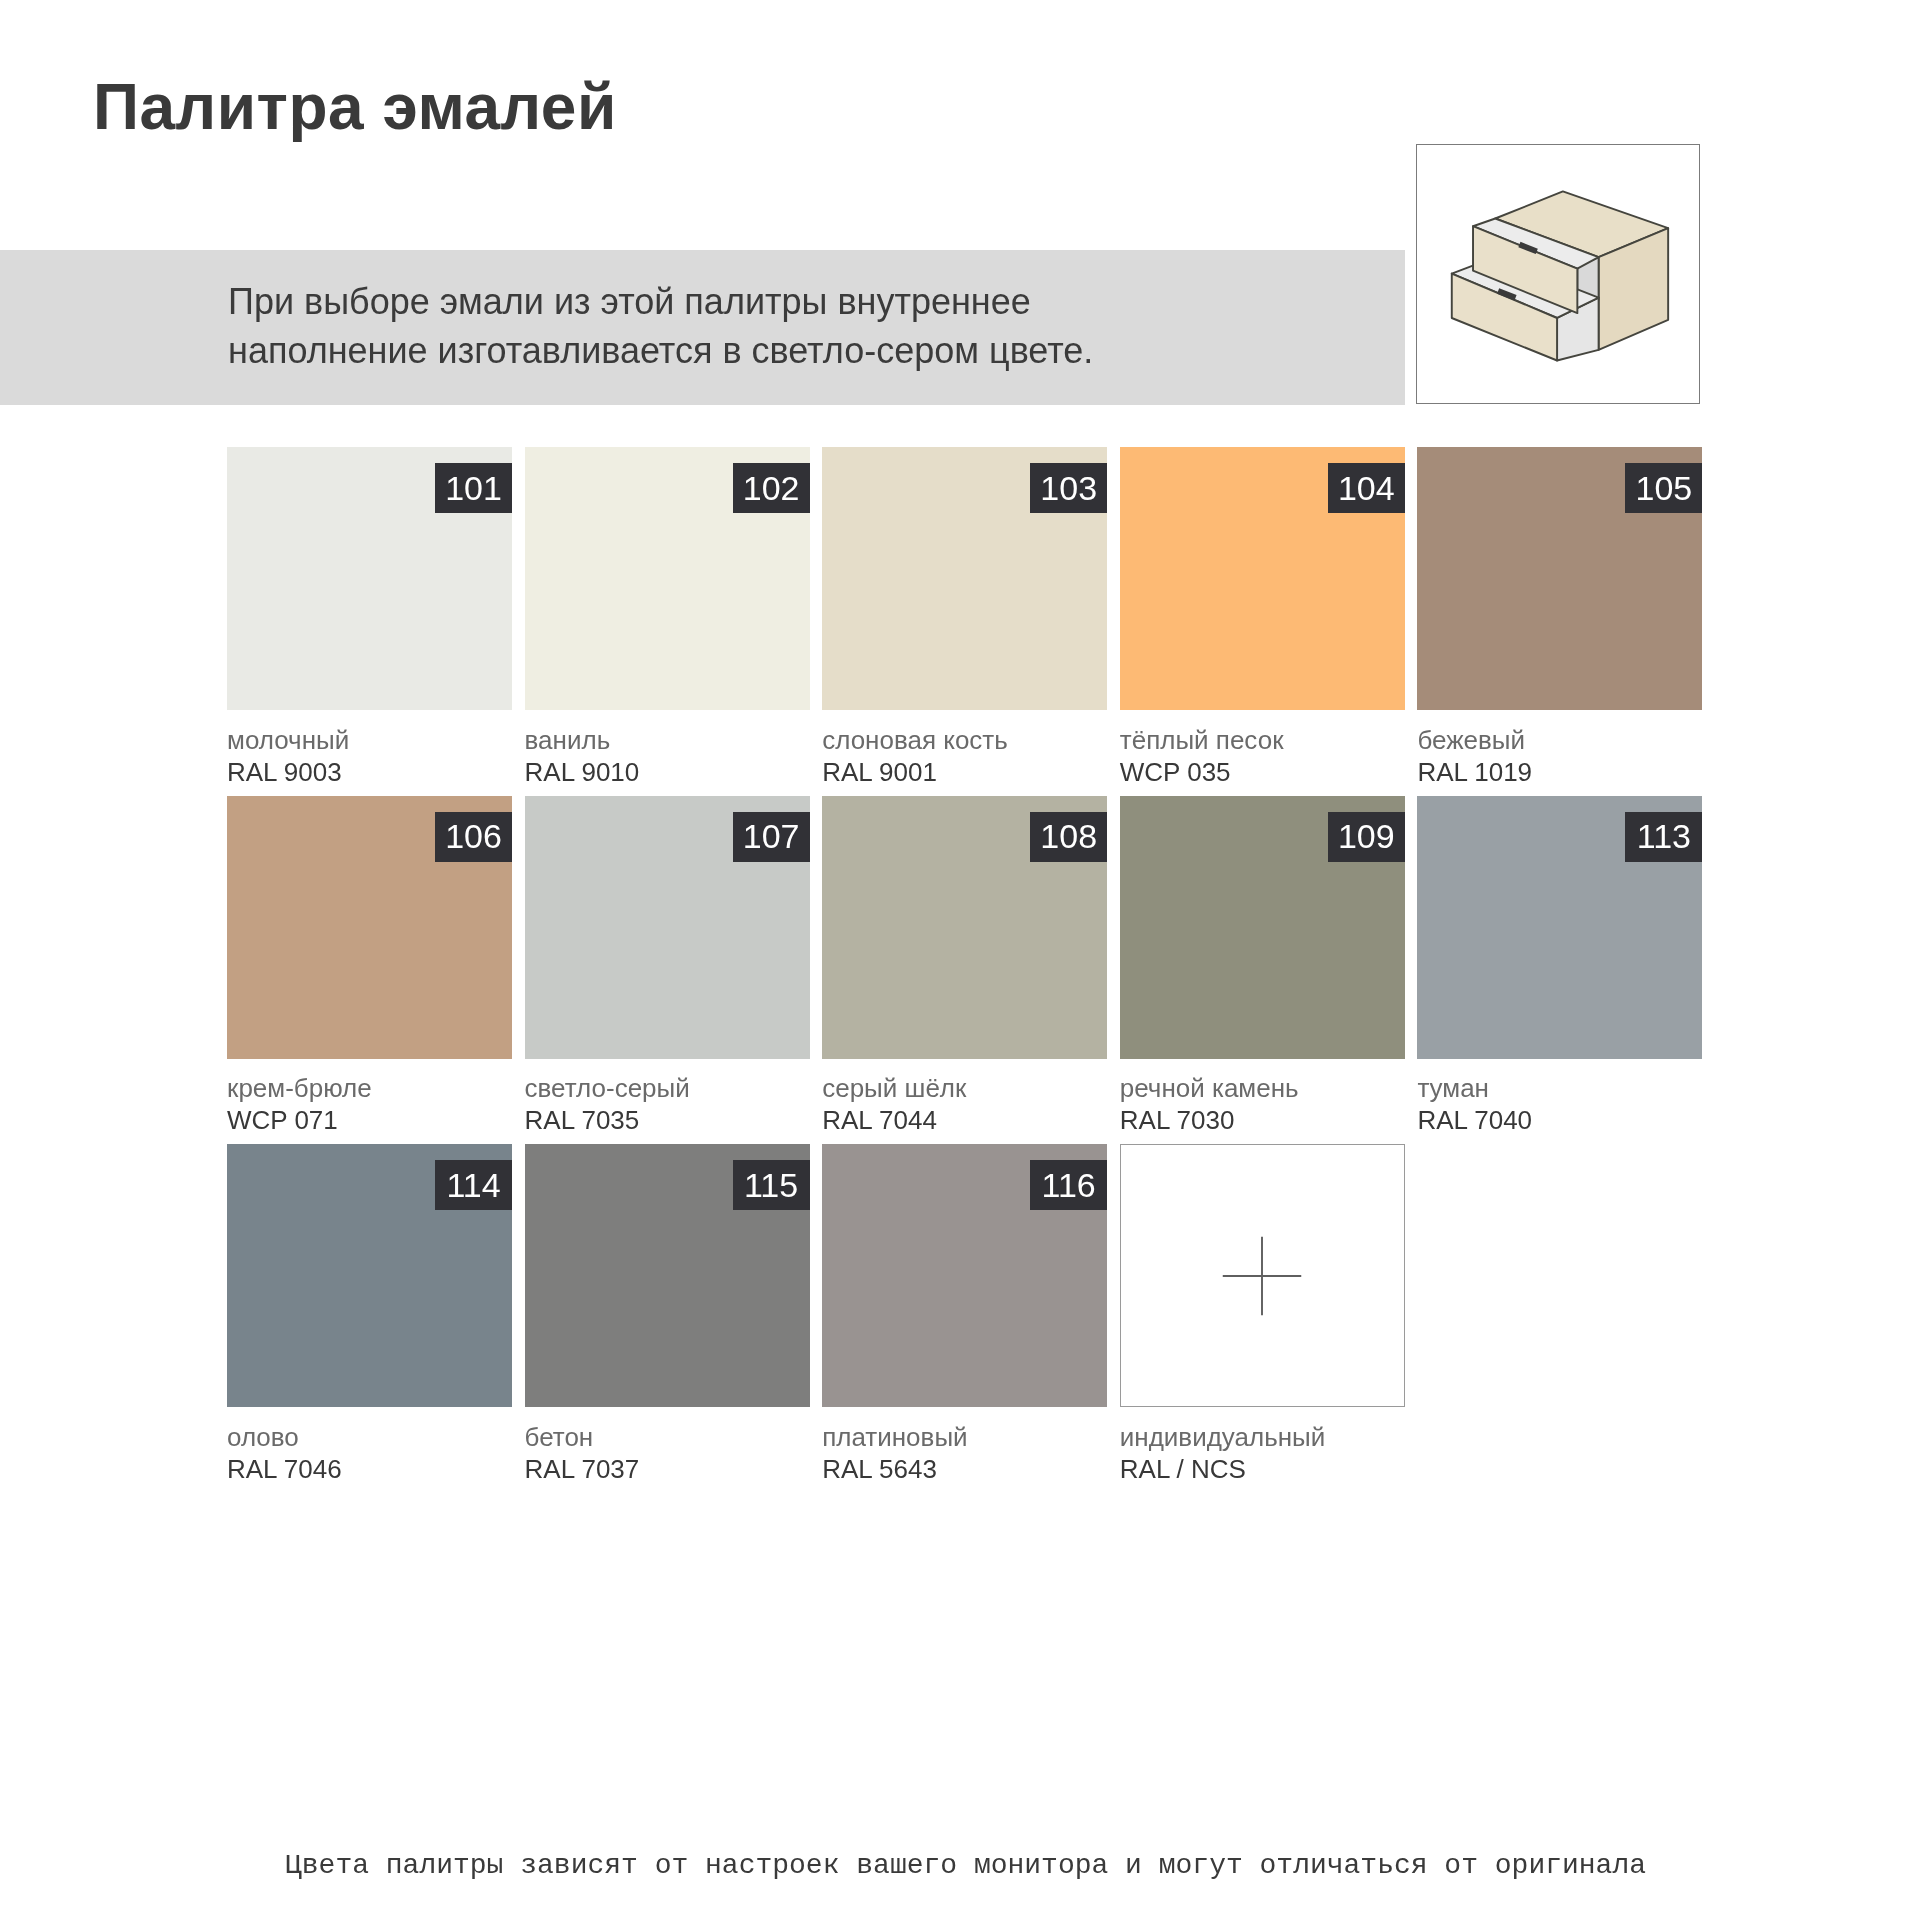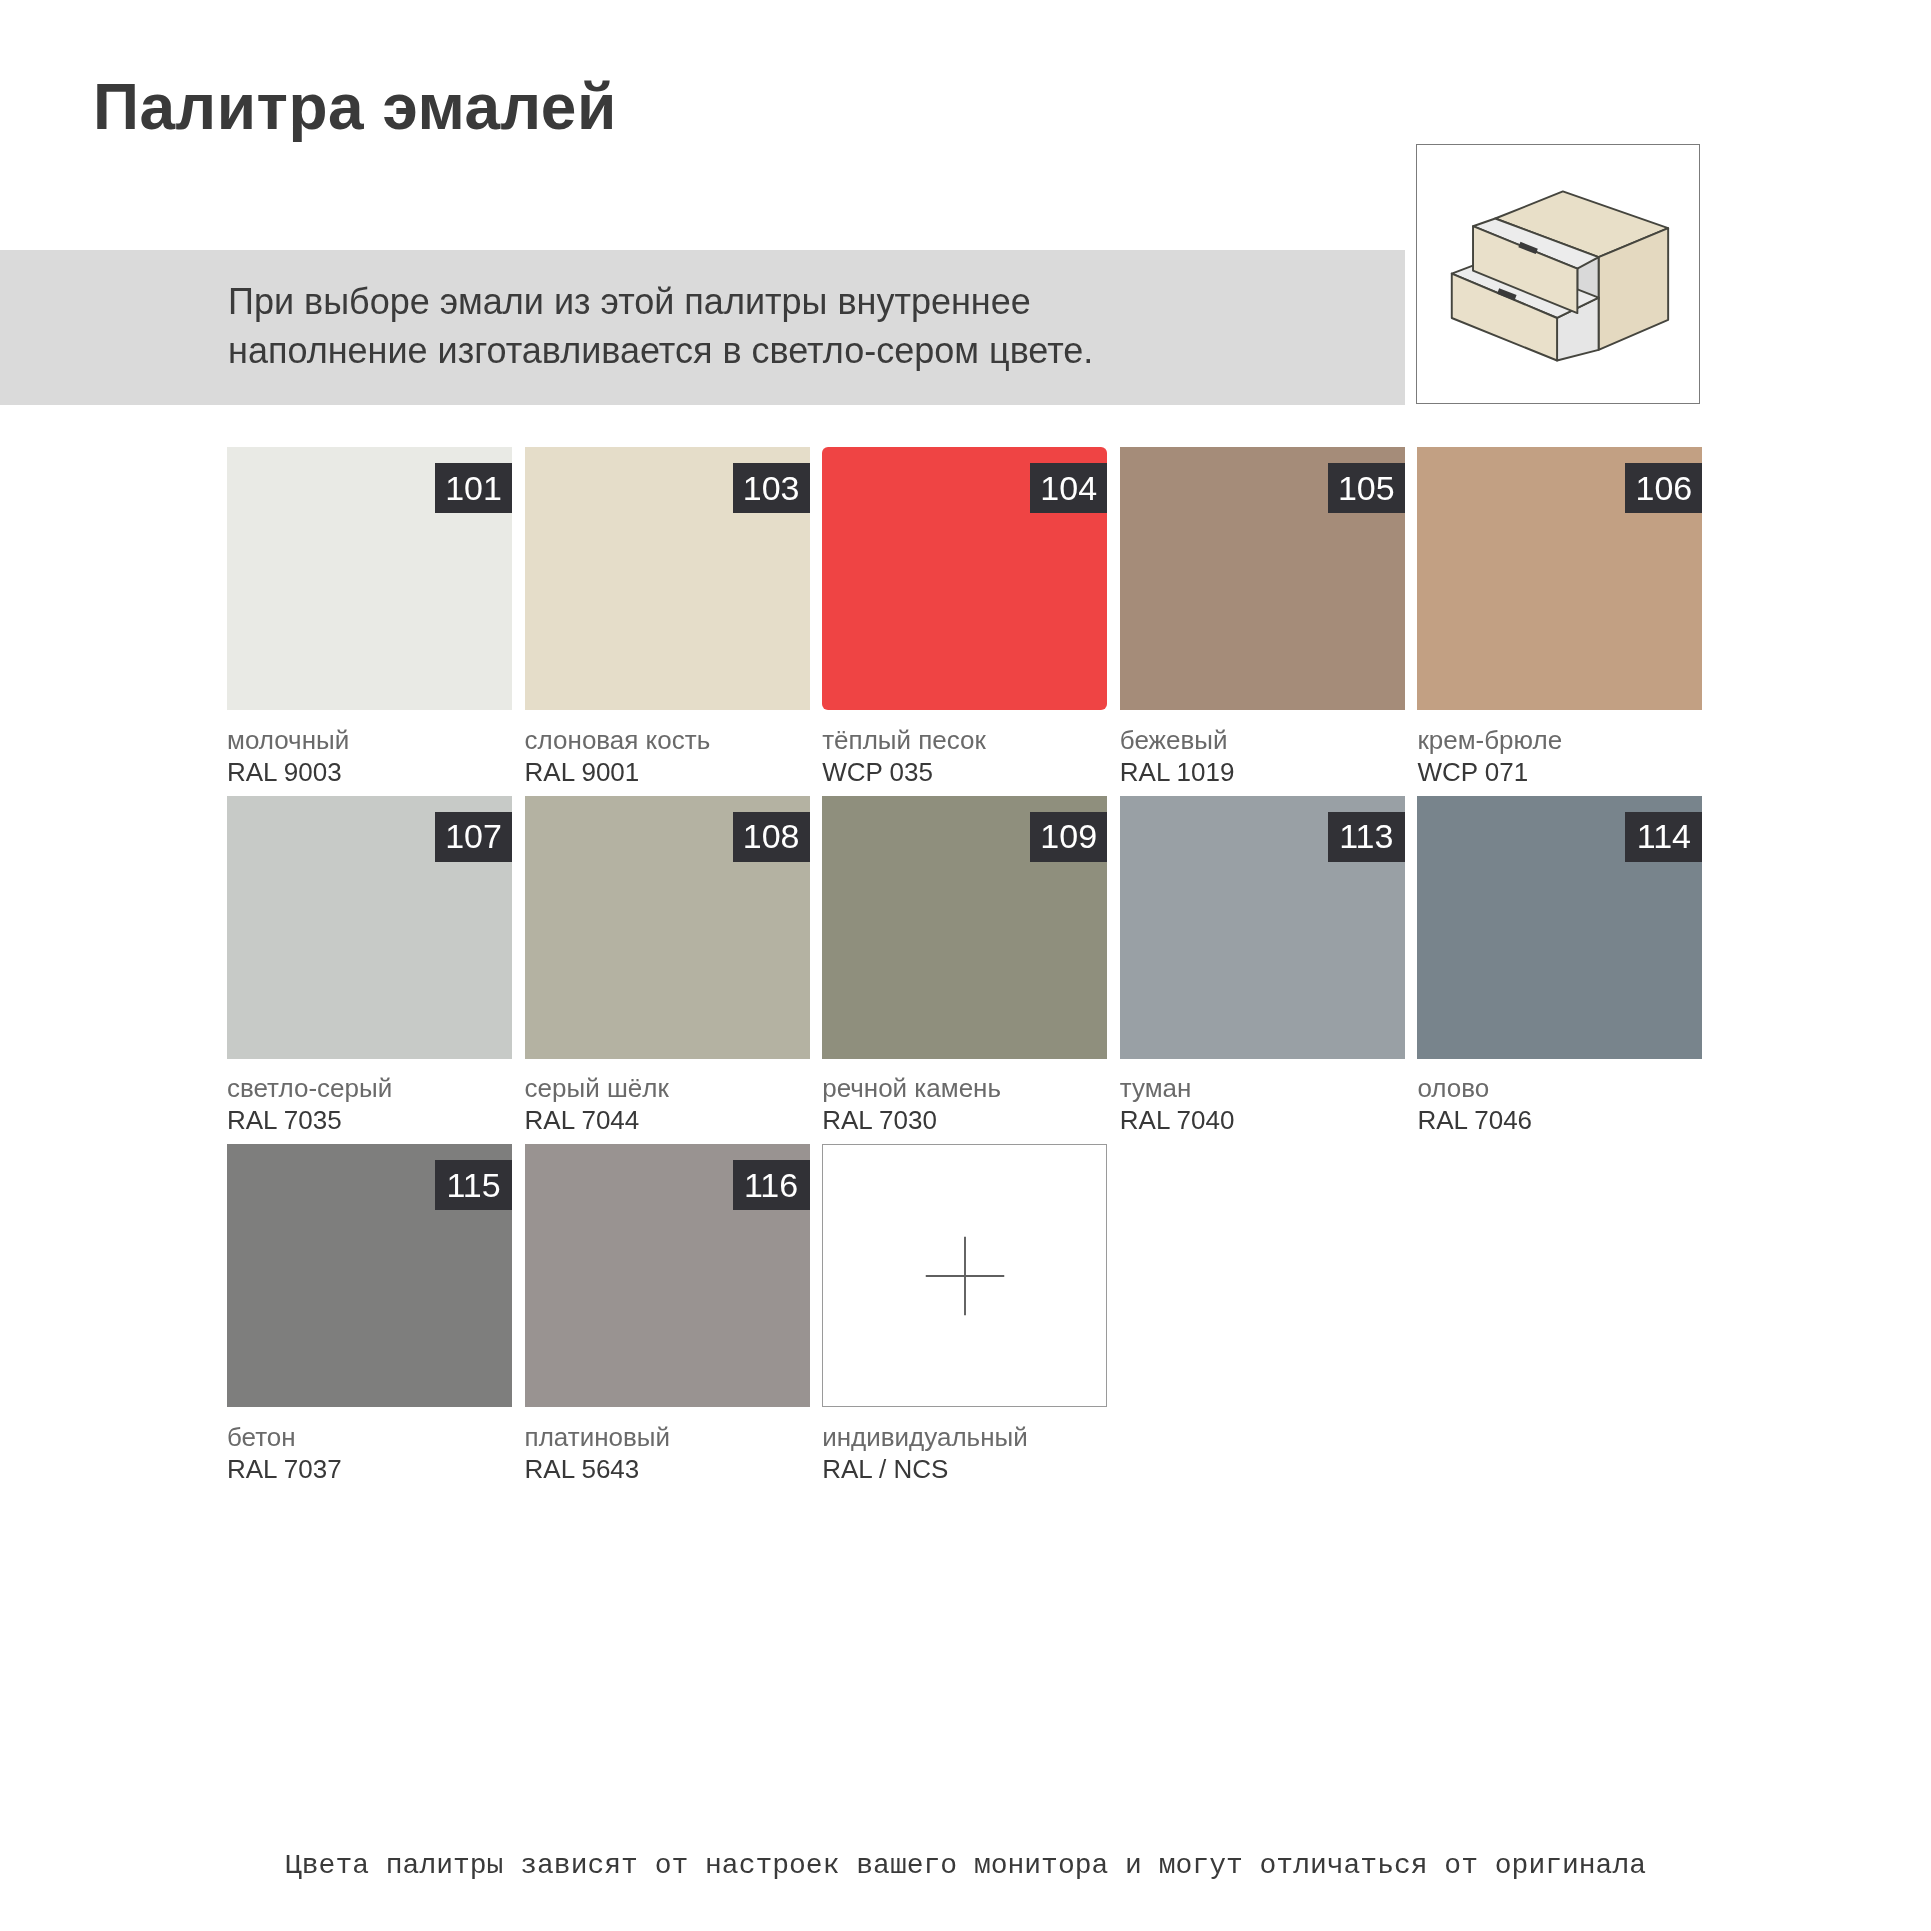--- a/index.html
+++ b/index.html
@@ -149,32 +149,40 @@
   <div class="grid">
   <div class="cell">
     <div class="tile" style="background: rgb(233, 234, 229);">
       <div class="badge">101</div>
 
     </div>
     <div class="swatch-name">молочный</div>
     <div class="swatch-code">RAL 9003</div>
   </div>
 
+  <div class="cell">
+    <div class="tile" style="background: rgb(239, 238, 226);">
+      <div class="badge">102</div>
+
+    </div>
+    <div class="swatch-name">ваниль</div>
+    <div class="swatch-code">RAL 9010</div>
+  </div>
 
   <div class="cell">
     <div class="tile" style="background: rgb(229, 221, 201);">
       <div class="badge">103</div>
 
     </div>
     <div class="swatch-name">слоновая кость</div>
     <div class="swatch-code">RAL 9001</div>
   </div>
 
   <div class="cell">
-    <div class="tile" style="background: #ef4444; border-radius: 6px;">
+    <div class="tile" style="background: #fdba74;">
       <div class="badge">104</div>
 
     </div>
     <div class="swatch-name">тёплый песок</div>
     <div class="swatch-code">WCP 035</div>
   </div>
 
   <div class="cell">
     <div class="tile" style="background: rgb(165, 140, 121);">
       <div class="badge">105</div>

